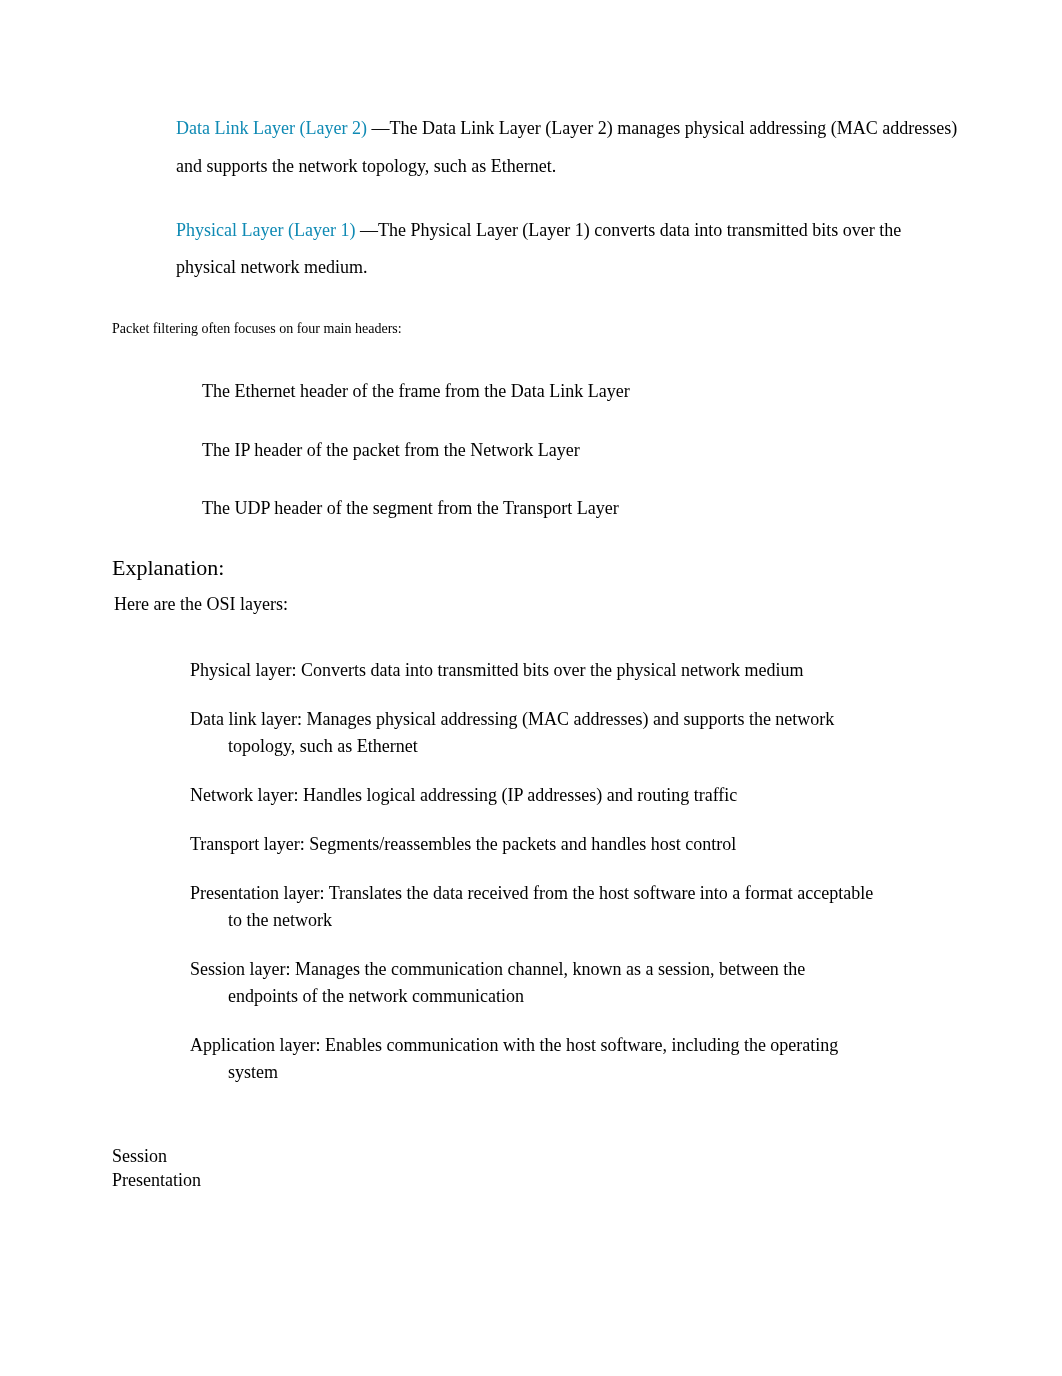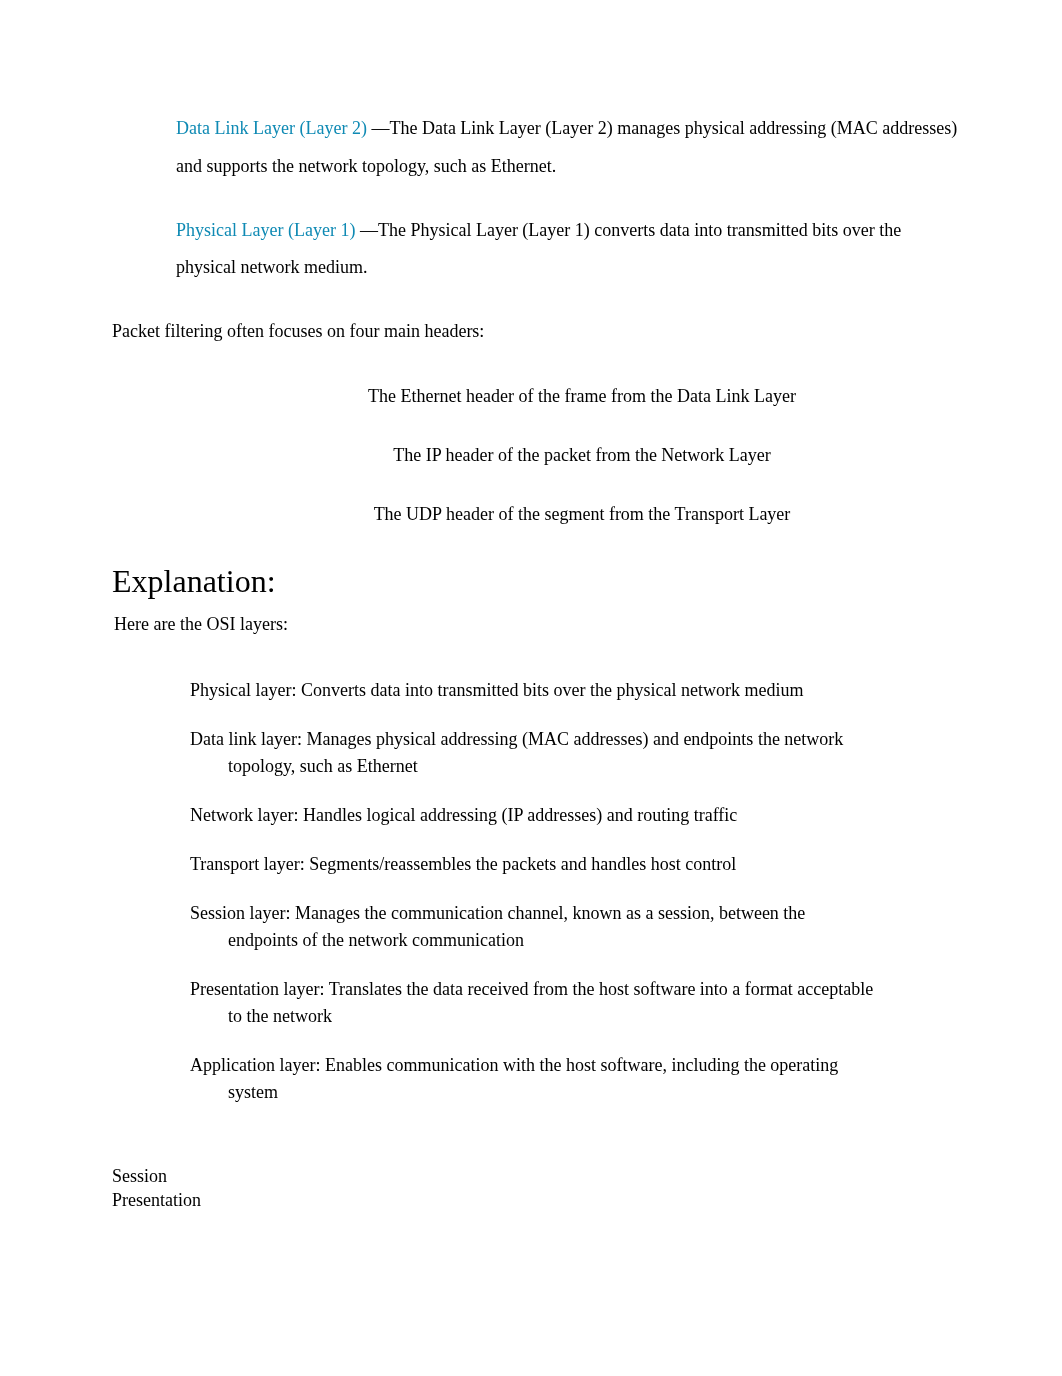--- a/index.html
+++ b/index.html
@@ -30,46 +30,45 @@
     position: absolute;
     left: 28px;
     top: 2px;
     font-size: 16px;
     color: #333;
   }
   .link {
     color: #0f8ab4;
   }
   .plain-para {
-    font-size: 18px;
+    font-size: 14px;
     margin-top: 32px;
     margin-bottom: 38px;
   }
   .header-list {
     list-style: none;
     padding: 0;
     margin: 0 0 20px 0;
-    text-align: center;
   }
   .header-list li {
     position: relative;
     padding-left: 90px;
     margin-bottom: 30px;
     font-size: 18px;
     line-height: 1.6;
   }
   .header-list li .marker {
     position: absolute;
     left: 28px;
     top: 0;
     font-size: 16px;
     color: #333;
   }
   .explanation-heading {
-    font-size: 32px;
+    font-size: 22px;
     font-weight: normal;
     margin: 18px 0 8px 0;
   }
   .osi-intro {
     font-size: 18px;
     margin: 0 0 40px 2px;
   }
   .osi-list {
     list-style: none;
     padding: 0;
@@ -147,44 +146,44 @@
 
   <ul class="osi-list">
     <li>
       <span class="marker"></span>
       <span class="layer-name">Physical layer:</span>
       <span class="layer-desc"> Converts data into transmitted bits over the physical network medium</span>
     </li>
     <li>
       <span class="marker"></span>
       <span class="layer-name">Data link layer:</span>
-      <span class="layer-desc"> Manages physical addressing (MAC addresses) and endpoints the network</span>
+      <span class="layer-desc"> Manages physical addressing (MAC addresses) and supports the network</span>
       <span class="osi-cont">topology, such as Ethernet</span>
     </li>
     <li>
       <span class="marker"></span>
       <span class="layer-name">Network layer:</span>
       <span class="layer-desc"> Handles logical addressing (IP addresses) and routing traffic</span>
     </li>
     <li>
       <span class="marker"></span>
       <span class="layer-name">Transport layer:</span>
       <span class="layer-desc"> Segments/reassembles the packets and handles host control</span>
     </li>
     <li>
       <span class="marker"></span>
+      <span class="layer-name">Presentation layer:</span>
+      <span class="layer-desc"> Translates the data received from the host software into a format acceptable</span>
+      <span class="osi-cont">to the network</span>
+    </li>
+    <li>
+      <span class="marker"></span>
       <span class="layer-name">Session layer:</span>
       <span class="layer-desc"> Manages the communication channel, known as a session, between the</span>
       <span class="osi-cont">endpoints of the network communication</span>
-    </li>
-    <li>
-      <span class="marker"></span>
-      <span class="layer-name">Presentation layer:</span>
-      <span class="layer-desc"> Translates the data received from the host software into a format acceptable</span>
-      <span class="osi-cont">to the network</span>
     </li>
     <li>
       <span class="marker"></span>
       <span class="layer-name">Application layer:</span>
       <span class="layer-desc"> Enables communication with the host software, including the operating</span>
       <span class="osi-cont">system</span>
     </li>
   </ul>
 
   <div class="answers">

